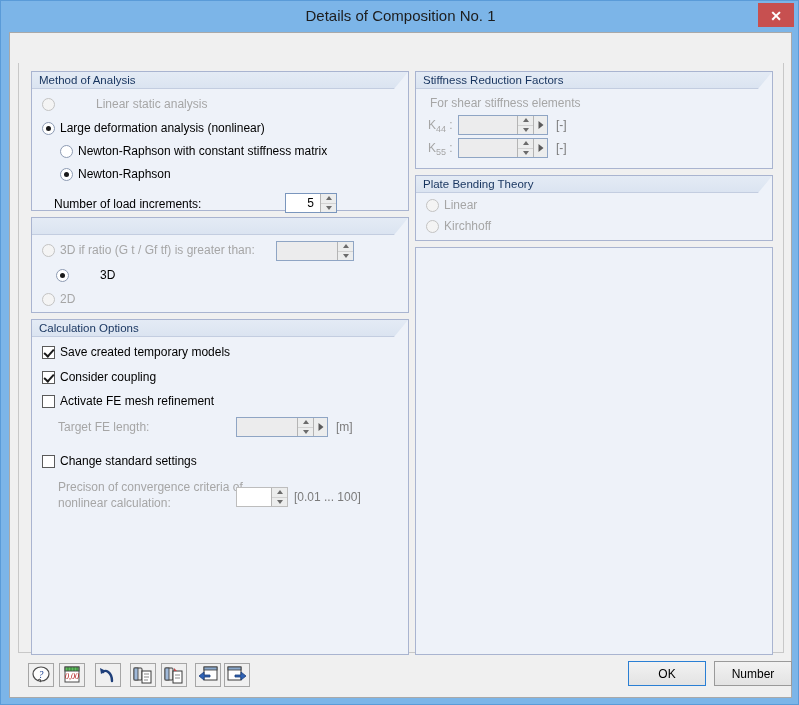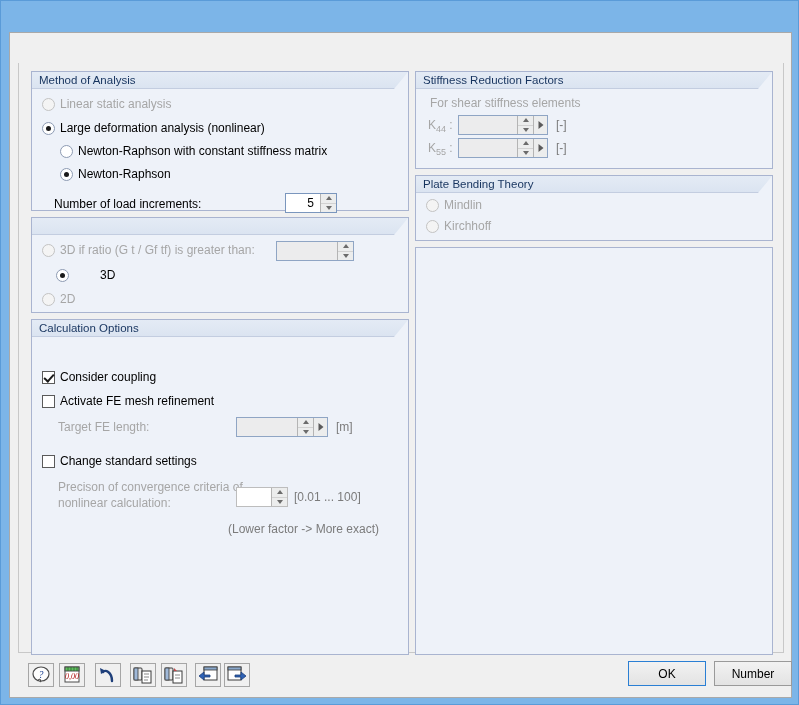--- a/index.html
+++ b/index.html
@@ -171,36 +171,40 @@
     font-family:"Liberation Sans",sans-serif;font-size:12px;color:#000;
     cursor:pointer;
   }
   .btn.primary{border:1px solid #2a7fd4;}
 </style>
 </head>
 <body>
 
 <div id="window">
 
+  <div id="titlebar">
+    <div id="title-text">Details of Composition No. 1</div>
+    <button id="close-btn">✕</button>
+  </div>
 
   <div id="client">
 
 
     <div id="content">
 
       <div class="col-left">
 
         <div class="group" style="left:0;top:0;width:378px;height:140px;">
           <div class="group-header">
             <div class="group-header-bevel"></div>
           </div>
           <div class="group-title">Method of Analysis</div>
           <div class="group-body">
 
-            <div class="row" style="left:10px;top:8px;">
+            <div class="row" style="left:10px;top:8px;gap:36px;">
               <span class="radio dis"></span>
               <span class="lbl dis">Linear static analysis</span>
             </div>
 
             <div class="row" style="left:10px;top:32px;">
               <span class="radio on"></span>
               <span class="lbl">Large deformation analysis (nonlinear)</span>
             </div>
 
             <div class="row" style="left:28px;top:55px;">
@@ -258,20 +262,24 @@
           </div>
         </div>
 
         <div class="group" style="left:0;top:248px;width:378px;height:336px;">
           <div class="group-header">
             <div class="group-header-bevel"></div>
           </div>
           <div class="group-title">Calculation Options</div>
           <div class="group-body">
 
+            <div class="row" style="left:10px;top:8px;">
+              <span class="check on"></span>
+              <span class="lbl">Save created temporary models</span>
+            </div>
 
             <div class="row" style="left:10px;top:33px;">
               <span class="check on"></span>
               <span class="lbl">Consider coupling</span>
             </div>
 
             <div class="row" style="left:10px;top:57px;">
               <span class="check"></span>
               <span class="lbl">Activate FE mesh refinement</span>
             </div>
@@ -302,21 +310,20 @@
             </div>
             <div class="spin" style="left:204px;top:150px;width:52px;background:#fff;border-color:#bdbdbd;">
               <div class="val"></div>
               <div class="arrows">
                   <span></span>
                   <span></span>
                 </div>
             </div>
             <div class="unit" style="left:262px;top:150px;">[0.01 ... 100]</div>
 
-            <div class="unit" style="left:196px;top:182px;">(Lower factor -&gt; More exact)</div>
 
           </div>
         </div>
 
       </div>
 
       <div class="col-right">
 
         <div class="group" style="left:0;top:0;width:358px;height:98px;">
           <div class="group-header">
@@ -359,21 +366,21 @@
         </div>
 
         <div class="group" style="left:0;top:104px;width:358px;height:66px;">
           <div class="group-header">
             <div class="group-header-bevel"></div>
           </div>
           <div class="group-title">Plate Bending Theory</div>
           <div class="group-body">
             <div class="row" style="left:10px;top:5px;">
               <span class="radio dis"></span>
-              <span class="lbl dis">Mindlin</span>
+              <span class="lbl dis">Linear</span>
             </div>
             <div class="row" style="left:10px;top:26px;">
               <span class="radio dis"></span>
               <span class="lbl dis">Kirchhoff</span>
             </div>
           </div>
         </div>
 
         <div class="plain-panel" style="left:0;top:176px;width:358px;height:408px;"></div>
 

